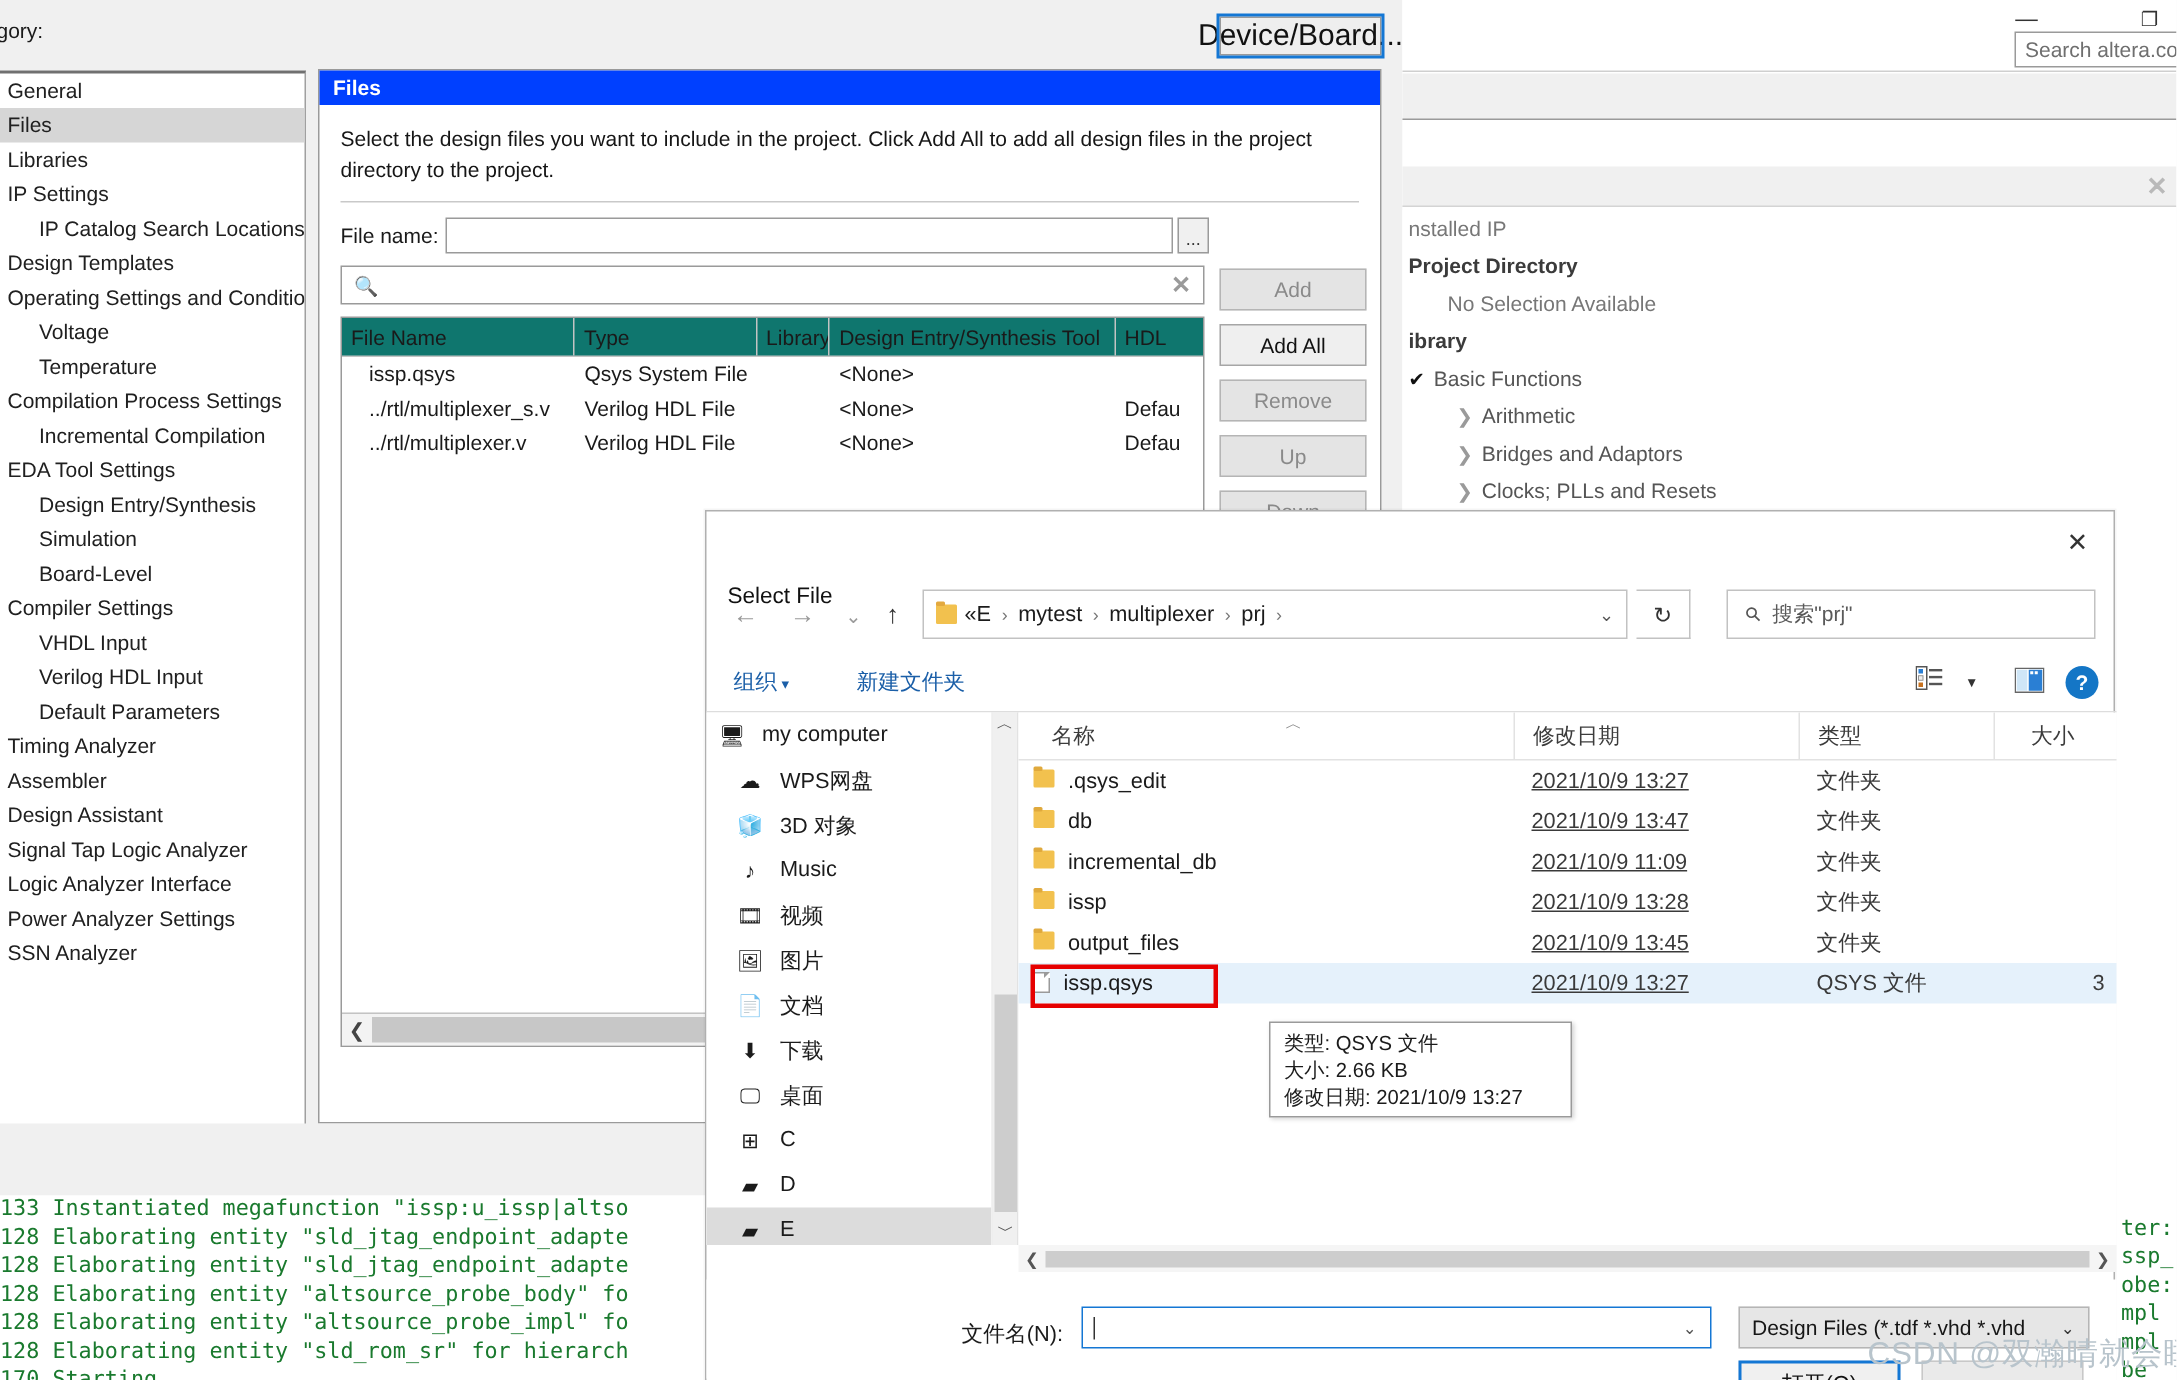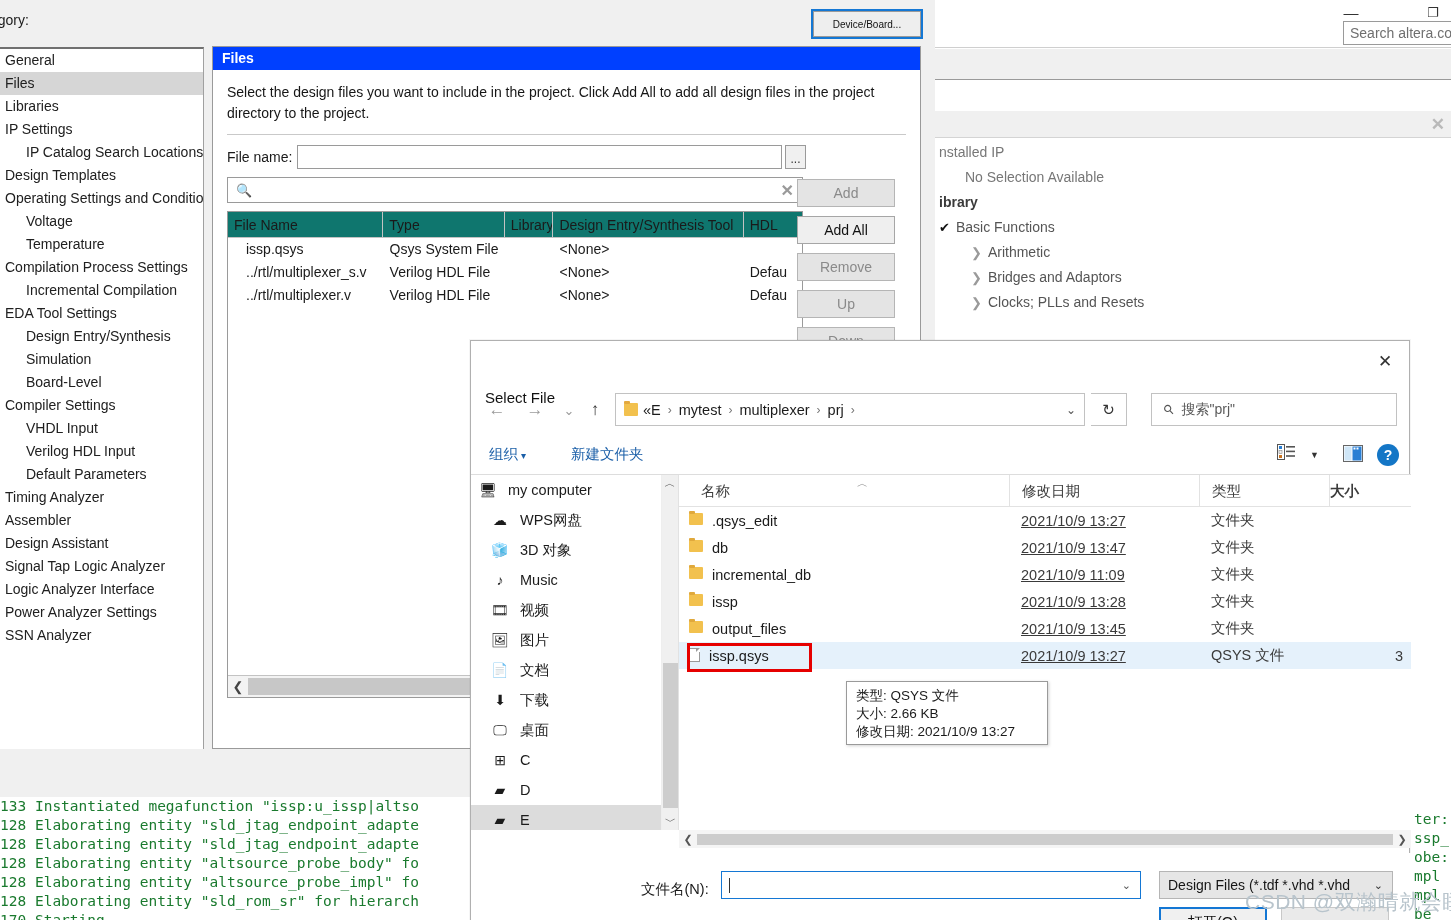--- a/index.html
+++ b/index.html
@@ -40,21 +40,21 @@
     display: flex; align-items: center;
   }
   .q-tree-hscroll .thumb { width: 154px; height: 18px; background: #cdcdcd; margin-left: 2px; }
   .q-tree-hscroll .arrow {
     margin-left: auto; width: 22px; text-align: center; font-size: 14px; color: #444;
   }
 
   .q-devboard-btn {
     position: absolute; left: 813px; top: 11px; width: 108px; height: 26px;
     background: #eeeeee; border: 1px solid #9a9a9a; outline: 2px solid #1477d4;
-    font-size: 10px; display: flex; align-items: center; justify-content: center;
+    font-size: 20px; display: flex; align-items: center; justify-content: center;
     color: #111;
   }
 
   
   .files-panel {
     position: absolute; left: 212px; top: 46px; width: 709px; height: 703px;
     background: #ffffff; border: 1px solid #9a9a9a;
   }
   .files-title {
     height: 23px; background: #0040ff; color: #fff; font-weight: bold; font-size: 14px;
@@ -100,21 +100,21 @@
   .c-tool { width: 196px; } .c-hdl { width: 60px; border-right: none !important; }
   .ft-row .c-name { padding-left: 18px; }
 
   .ft-hscroll {
     position:absolute; left:0; bottom:0; width: 574px; height: 22px; background:#f3f3f3;
     border-top: 1px solid #c3c3c3; display:flex; align-items:center;
   }
   .ft-hscroll .lt { width:20px; text-align:center; color:#444; font-size: 13px; }
   .ft-hscroll .thumb { flex:1; height: 17px; background:#c7c7c7; }
 
-  .btn-col { position:absolute; left: 584px; top: 132px; width: 98px; }
+  .btn-col { position:absolute; left: 600px; top: 132px; width: 98px; }
   .qbtn {
     width: 98px; height: 28px; margin-bottom: 9px; border: 1px solid #b5b5b5;
     background: #e4e4e4; font-size: 14px; display:flex; align-items:center; justify-content:center;
     color: #8a8a8a;
   }
   .qbtn.enabled { color: #111; background:#efefef; border-color:#a6a6a6; }
 
   
   .ip-pane { position: absolute; left: 935px; top: 0; width: 516px; height: 795px; background:#fff; }
   .ip-topbar { position:absolute; left:0; top:0; right:0; height: 48px; background:#fff; border-bottom:1px solid #cfcfcf;}
@@ -246,21 +246,21 @@
   .dlg-vsplit { position:absolute; left: 207px; top: 134px; width:1px; height: 355px; background:#e2e2e2; }
 
   
   .filelist { position:absolute; left: 208px; top: 134px; width: 732px; height: 355px; background:#fff; }
   .fl-head { display:flex; height: 32px; border-bottom: 1px solid #e2e2e2; }
   .fl-head > div { font-size: 14.5px; color:#3c3c3c; line-height: 32px; }
   .fl-head .h-name { width: 330px; padding-left: 22px; position:relative;}
   .fl-head .h-name .sortmark { position:absolute; left: 178px; top: -8px; font-size: 11px; color:#8a8a8a; }
   .fl-head .h-date { width: 190px; padding-left: 12px; border-left:1px solid #e2e2e2;}
   .fl-head .h-type { width: 130px; padding-left: 12px; border-left:1px solid #e2e2e2;}
-  .fl-head .h-size { width: 80px; padding-left: 0; border-left:1px solid #e2e2e2;font-weight:bold;}
+  .fl-head .h-size { width: 80px; padding-left: 24px; border-left:1px solid #e2e2e2;}
 
   .fl-row { display:flex; height: 27px; align-items:center; font-size: 14.5px; color:#1b1b1b; }
   .fl-row.sel { background:#e5f1fb; }
   .fl-row .r-name { width: 330px; padding-left: 10px; display:flex; align-items:flex-start; }
   .fl-row .r-date { width: 190px; padding-left: 12px; color:#3a3a3a;text-decoration:underline;}
   .fl-row .r-type { width: 130px; padding-left: 12px; color:#3a3a3a;}
   .fl-row .r-size { width: 80px; text-align:right; padding-right: 6px; color:#3a3a3a;}
   .folder-ico {
     width: 14px; height: 12px; background:#f2c14e; border-radius:1px; margin-right: 9px;
     position:relative; flex:none;
@@ -434,20 +434,21 @@
       <div class="win-min">—</div>
       <div class="win-max">❐</div>
       <div class="ip-search">Search altera.com</div>
     </div>
     <div class="ip-greybar"></div>
     <div class="ip-filter">
       <span class="ip-filter-x">✕</span>
     </div>
     <div class="ip-tree" id="ip-tree">
         <div class="ip-node i0"><span>nstalled IP</span></div>
+        <div class="ip-node hdr"><span>Project Directory</span></div>
         <div class="ip-node i1"><span>No Selection Available</span></div>
         <div class="ip-node hdr"><span>ibrary</span></div>
         <div class="ip-node chk"><span class="chevron" style="color: rgb(17, 17, 17);">✔</span><span>Basic Functions</span></div>
         <div class="ip-node i2"><span class="chevron">❯</span><span>Arithmetic</span></div>
         <div class="ip-node i2"><span class="chevron">❯</span><span>Bridges and Adaptors</span></div>
         <div class="ip-node i2"><span class="chevron">❯</span><span>Clocks; PLLs and Resets</span></div>
       </div>
   </div>
 
   <div class="console-strip"></div>

